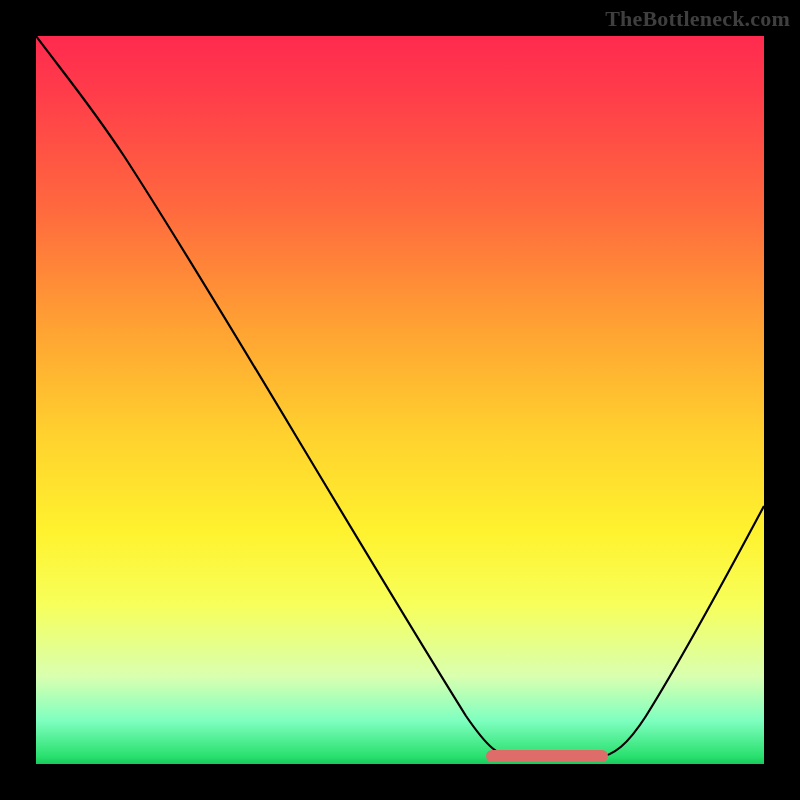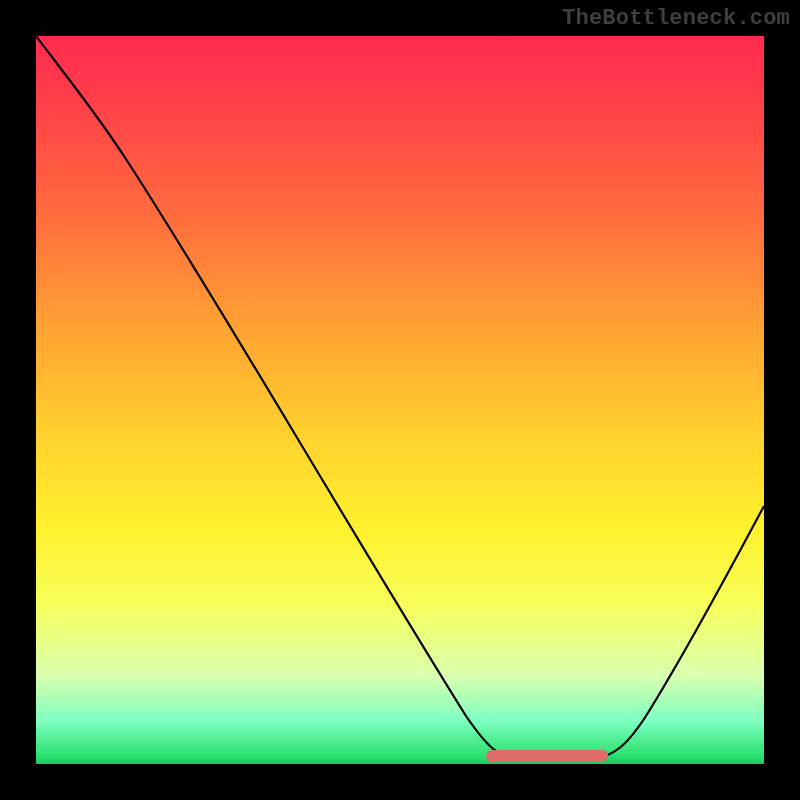--- a/index.html
+++ b/index.html
@@ -7,21 +7,21 @@
   .frame {
     position: relative;
     width: 800px;
     height: 800px;
     background: #000;
   }
   .watermark {
     position: absolute;
     top: 6px;
     right: 10px;
-    font-family: Liberation Mono, monospace;
+    font-family: Liberation Serif, serif;
     font-size: 22px;
     font-weight: 600;
     color: #403f3f;
     letter-spacing: 0.2px;
     z-index: 5;
   }
   .plot {
     position: absolute;
     left: 36px;
     top: 36px;

